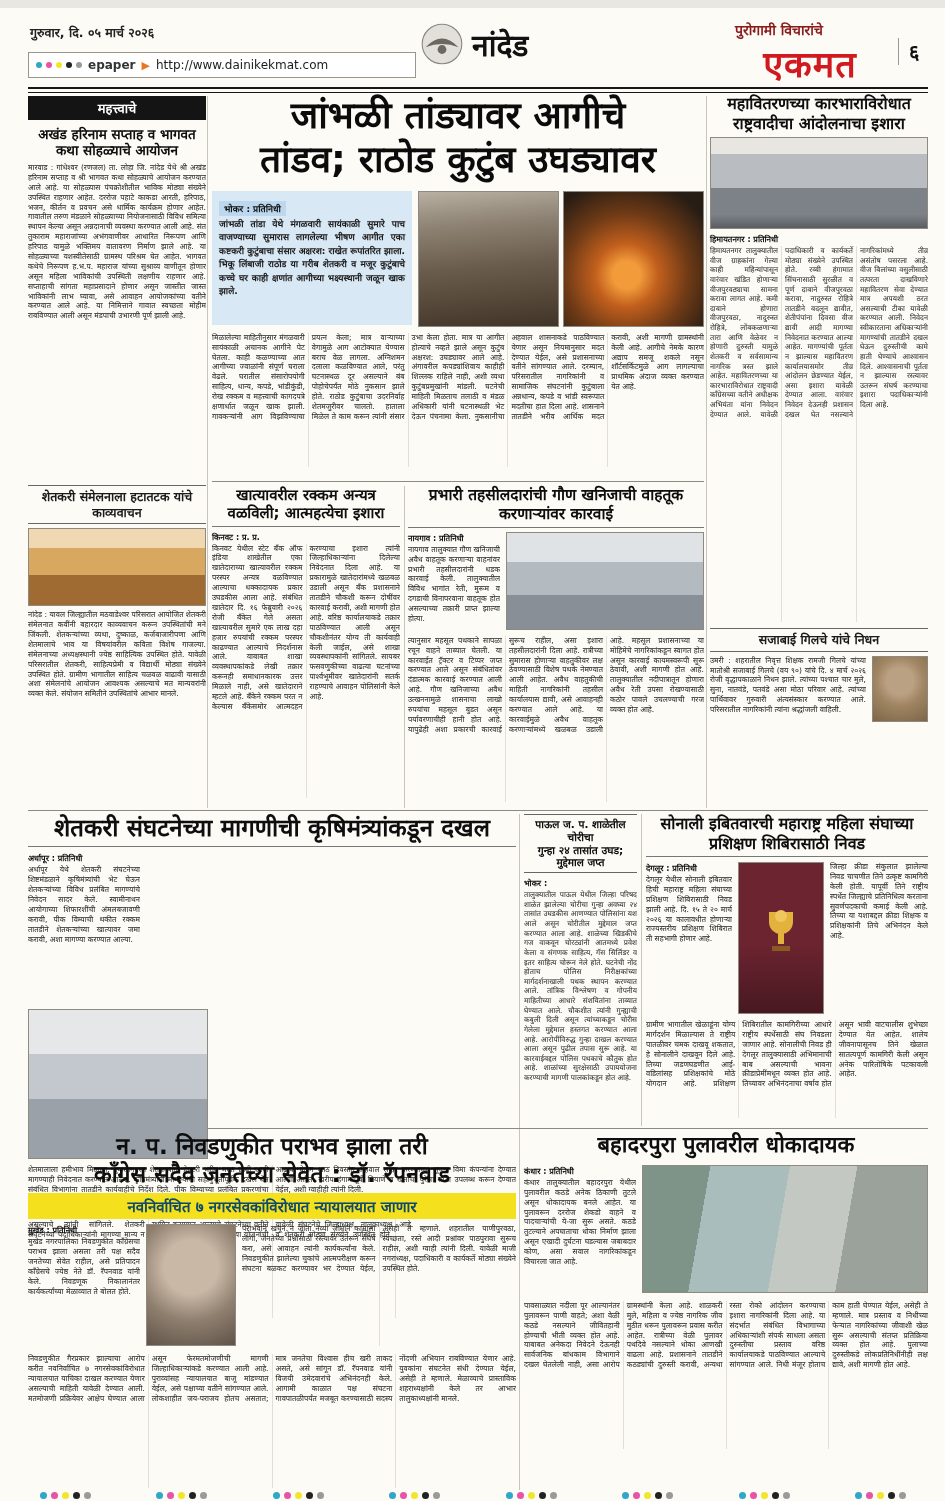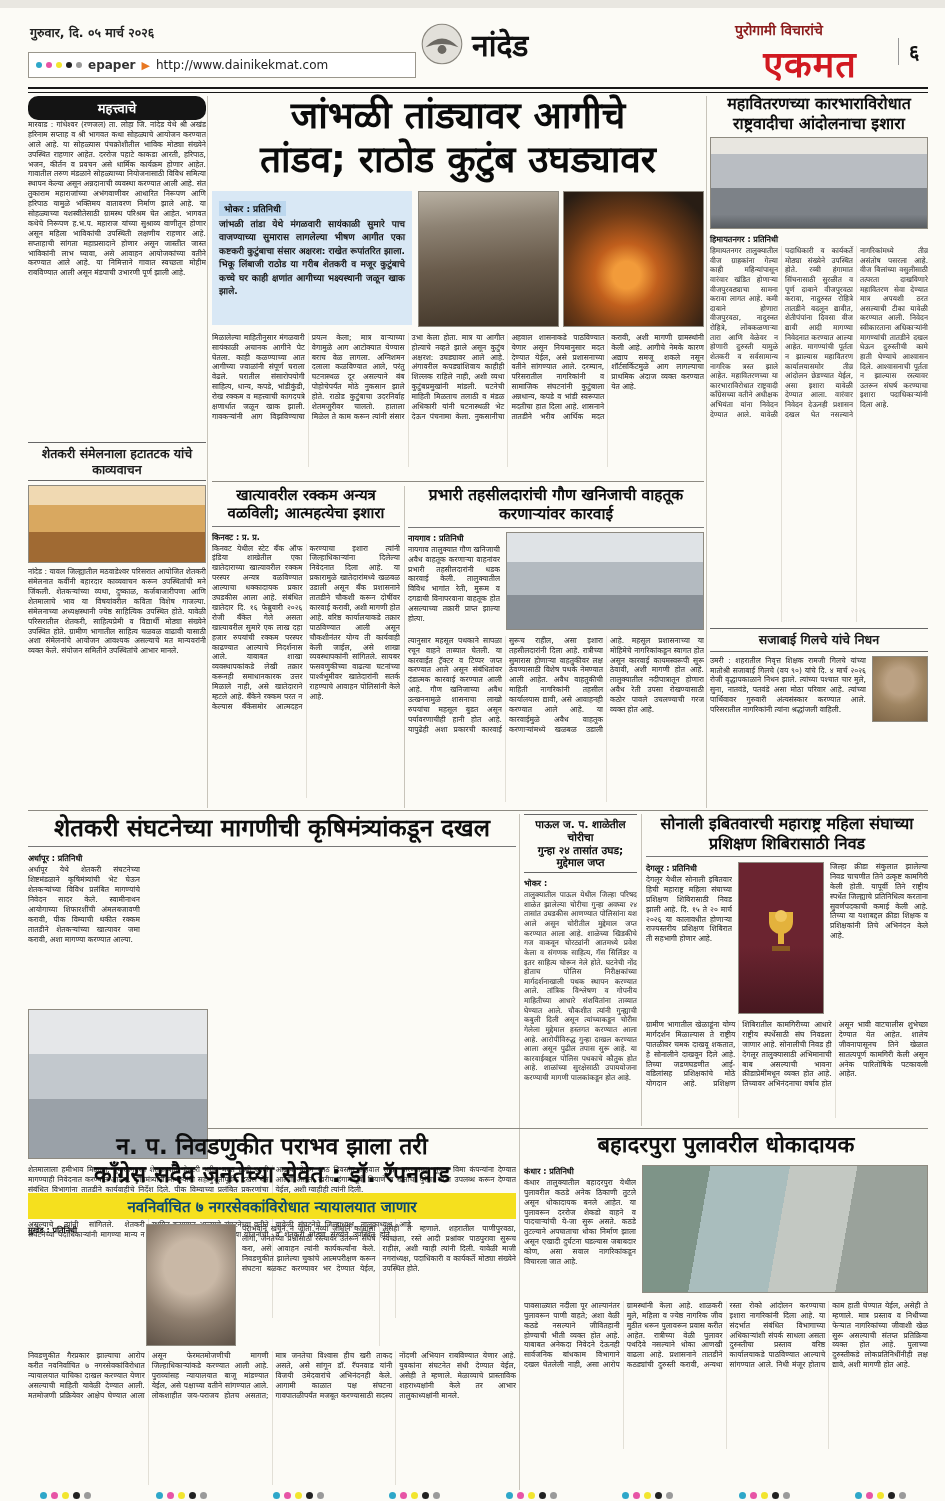--- a/index.html
+++ b/index.html
@@ -21,21 +21,21 @@
   .ep-strip{display:flex;align-items:center;gap:6px;border:1px solid #9a968c;height:24px;padding:0 7px;background:#fff;}
   .ep-label{font-size:12px;font-weight:bold;color:#333;}
   .ep-arrow{color:#e87722;font-size:11px;}
   .ep-url{font-size:12px;color:#1c1c1c;}
   .city-t{font-size:30px;font-weight:bold;color:#111;}
   .tagline-t{font-size:14px;font-weight:bold;color:#8b1a1a;text-align:left;}
   .brand-t{font-size:36px;font-weight:bold;color:#d11920;text-align:center;letter-spacing:1px;}
   .pagenum-t{font-size:20px;font-weight:bold;color:#111;border-left:1px solid #999;padding-left:10px;}
   .mast-rule{border-top:2.5px solid #181818;border-bottom:1px solid #181818;height:3px;}
   
-  .imp-box{background:#141414;color:#fff;border-radius:10px;text-align:center;
+  .imp-box{background:#141414;color:#fff;border-radius:0;text-align:center;
            font-weight:bold;font-size:13px;padding:3px 0;}
   .sub-head{border-top:1px solid #666;border-bottom:1px solid #666;padding:3px 0;margin:4px 0;
             font-size:12.5px;font-weight:bold;text-align:center;line-height:1.25;}
   
   .lead-h{font-size:37px;font-weight:bold;text-align:center;line-height:1.2;color:#0b0b0b;}
   .lead-intro{background:#d9e8f5;padding:6px 7px;}
   .lead-intro .dl{background:#bcd7ee;display:inline-block;padding:1px 5px;font-size:9px;}
   .lead-intro-t{font-size:9px;font-weight:bold;line-height:1.5;text-align:justify;}
   .yellow-sub{background:#f5e01e;font-size:15px;font-weight:bold;text-align:center;
               padding:3px 2px;color:#0c4a6e;}
@@ -104,20 +104,21 @@
   <div class="abs vrule" style="left:706px;top:88px;height:712px;"></div>
   <div class="abs vrule" style="left:404px;top:478px;height:322px;"></div>
   <div class="abs hrule" style="left:212px;top:473px;width:492px;"></div>
   <div class="abs hrule" style="left:28px;top:802px;width:900px;"></div>
   <div class="abs vrule" style="left:519px;top:806px;height:676px;"></div>
   <div class="abs vrule" style="left:641px;top:806px;height:312px;"></div>
   <div class="abs hrule" style="left:28px;top:1120px;width:900px;"></div>
 
   <div class="abs" style="left:28px;top:88px;width:178px;">
     <div class="imp-box">महत्त्वाचे</div>
+    <div class="hl" style="font-size:13.5px;margin:6px 0 4px 0;">अखंड हरिनाम सप्ताह व भागवत कथा सोहळ्याचे आयोजन</div>
     <div class="body-t" style="height:318px;">मारवाड : गांधेश्वर (रणजल) ता. लोहा जि. नांदेड येथे श्री अखंड हरिनाम सप्ताह व श्री भागवत कथा सोहळ्याचे आयोजन करण्यात आले आहे. या सोहळ्यास पंचक्रोशीतील भाविक मोठ्या संख्येने उपस्थित राहणार आहेत. दररोज पहाटे काकडा आरती, हरिपाठ, भजन, कीर्तन व प्रवचन असे धार्मिक कार्यक्रम होणार आहेत. गावातील तरुण मंडळाने सोहळ्याच्या नियोजनासाठी विविध समित्या स्थापन केल्या असून अन्नदानाची व्यवस्था करण्यात आली आहे. संत तुकाराम महाराजांच्या अभंगवाणीवर आधारित निरूपण आणि हरिपाठ यामुळे भक्तिमय वातावरण निर्माण झाले आहे. या सोहळ्याच्या यशस्वीतेसाठी ग्रामस्थ परिश्रम घेत आहेत. भागवत कथेचे निरूपण ह.भ.प. महाराज यांच्या सुश्राव्य वाणीतून होणार असून महिला भाविकांची उपस्थिती लक्षणीय राहणार आहे. सप्ताहाची सांगता महाप्रसादाने होणार असून जास्तीत जास्त भाविकांनी लाभ घ्यावा, असे आवाहन आयोजकांच्या वतीने करण्यात आले आहे. या निमित्ताने गावात स्वच्छता मोहीम राबविण्यात आली असून मंडपाची उभारणी पूर्ण झाली आहे.</div>
     <div class="sub-head">शेतकरी संमेलनाला हटातटक यांचे काव्यवाचन</div>
     <div class="photo ph-sammelan" style="width:178px;height:78px;"></div>
     <div class="body-t" style="height:188px;margin-top:4px;">नांदेड : यावल जिल्ह्यातील मठवाडेश्वर परिसरात आयोजित शेतकरी संमेलनात कवींनी बहारदार काव्यवाचन करून उपस्थितांची मने जिंकली. शेतकऱ्यांच्या व्यथा, दुष्काळ, कर्जबाजारीपणा आणि शेतमालाचे भाव या विषयांवरील कविता विशेष गाजल्या. संमेलनाच्या अध्यक्षस्थानी ज्येष्ठ साहित्यिक उपस्थित होते. यावेळी परिसरातील शेतकरी, साहित्यप्रेमी व विद्यार्थी मोठ्या संख्येने उपस्थित होते. ग्रामीण भागातील साहित्य चळवळ वाढावी यासाठी अशा संमेलनांचे आयोजन आवश्यक असल्याचे मत मान्यवरांनी व्यक्त केले. संयोजन समितीने उपस्थितांचे आभार मानले.</div>
   </div>
 
   <div class="abs" style="left:212px;top:86px;width:492px;">
     <div class="lead-h">जांभळी तांड्यावर आगीचे</div>
     <div class="lead-h">तांडव; राठोड कुटुंब उघड्यावर</div>
     <div class="row" style="margin-top:8px;">
@@ -207,20 +208,21 @@
     <div class="body-t cols-3" style="height:98px;margin-top:5px;">ग्रामीण भागातील खेळाडूंना योग्य मार्गदर्शन मिळाल्यास ते राष्ट्रीय पातळीवर चमक दाखवू शकतात, हे सोनालीने दाखवून दिले आहे. तिच्या जडणघडणीत आई-वडिलांसह प्रशिक्षकांचे मोठे योगदान आहे. प्रशिक्षण शिबिरातील कामगिरीच्या आधारे राष्ट्रीय स्पर्धेसाठी संघ निवडला जाणार आहे. सोनालीची निवड ही देगलूर तालुक्यासाठी अभिमानाची बाब असल्याची भावना क्रीडाप्रेमींमधून व्यक्त होत आहे. तिच्यावर अभिनंदनाचा वर्षाव होत असून भावी वाटचालीस शुभेच्छा देण्यात येत आहेत. शालेय जीवनापासूनच तिने खेळात सातत्यपूर्ण कामगिरी केली असून अनेक पारितोषिके पटकावली आहेत.</div>
   </div>
 
   <div class="abs" style="left:28px;top:1124px;width:488px;">
     <div class="hl" style="font-size:23px;">न. प. निवडणुकीत पराभव झाला तरी</div>
     <div class="hl" style="font-size:23px;">काँग्रेस सदैव जनतेच्या सेवेत : डॉ. रॅपनवाड</div>
     <div class="yellow-sub" style="margin:5px 0;">नवनिर्वाचित ७ नगरसेवकांविरोधात न्यायालयात जाणार</div>
     <div class="row">
       <div style="width:112px;">
         <div class="dl">मुखेड : प्रतिनिधी</div>
+        <div class="body-t" style="height:112px;">मुखेड नगरपालिका निवडणुकीत काँग्रेसचा पराभव झाला असला तरी पक्ष सदैव जनतेच्या सेवेत राहील, असे प्रतिपादन काँग्रेसचे ज्येष्ठ नेते डॉ. रॅपनवाड यांनी केले. निवडणूक निकालानंतर कार्यकर्त्यांच्या मेळाव्यात ते बोलत होते.</div>
       </div>
       <div class="photo ph-portrait2" style="width:90px;height:122px;"></div>
       <div class="body-t cols-2" style="flex:1;height:122px;">पराभवाने खचून न जाता नव्या जोमाने कामाला लागा, जनतेच्या प्रश्नांसाठी रस्त्यावर उतरून संघर्ष करा, असे आवाहन त्यांनी कार्यकर्त्यांना केले. निवडणुकीत झालेल्या चुकांचे आत्मपरीक्षण करून संघटना बळकट करण्यावर भर देण्यात येईल, असेही ते म्हणाले. शहरातील पाणीपुरवठा, स्वच्छता, रस्ते आदी प्रश्नांवर पाठपुरावा सुरूच राहील, अशी ग्वाही त्यांनी दिली. यावेळी माजी नगराध्यक्ष, पदाधिकारी व कार्यकर्ते मोठ्या संख्येने उपस्थित होते.</div>
     </div>
     <div class="body-t cols-4" style="height:134px;margin-top:5px;">निवडणुकीत गैरप्रकार झाल्याचा आरोप करीत नवनिर्वाचित ७ नगरसेवकांविरोधात न्यायालयात याचिका दाखल करण्यात येणार असल्याची माहिती यावेळी देण्यात आली. मतमोजणी प्रक्रियेवर आक्षेप घेण्यात आला असून फेरमतमोजणीची मागणी जिल्हाधिकाऱ्यांकडे करण्यात आली आहे. पुराव्यांसह न्यायालयात बाजू मांडण्यात येईल, असे पक्षाच्या वतीने सांगण्यात आले. लोकशाहीत जय-पराजय होतच असतात; मात्र जनतेचा विश्वास हीच खरी ताकद असते, असे सांगून डॉ. रॅपनवाड यांनी विजयी उमेदवारांचे अभिनंदनही केले. आगामी काळात पक्ष संघटना गावपातळीपर्यंत मजबूत करण्यासाठी सदस्य नोंदणी अभियान राबविण्यात येणार आहे. युवकांना संघटनेत संधी देण्यात येईल, असेही ते म्हणाले. मेळाव्याचे प्रास्ताविक शहराध्यक्षांनी केले तर आभार तालुकाध्यक्षांनी मानले.</div>
   </div>
 
   <div class="abs" style="left:524px;top:1124px;width:404px;">
     <div class="hl" style="font-size:22px;">बहादरपुरा पुलावरील धोकादायक</div>
     <div class="row" style="margin-top:6px;">

